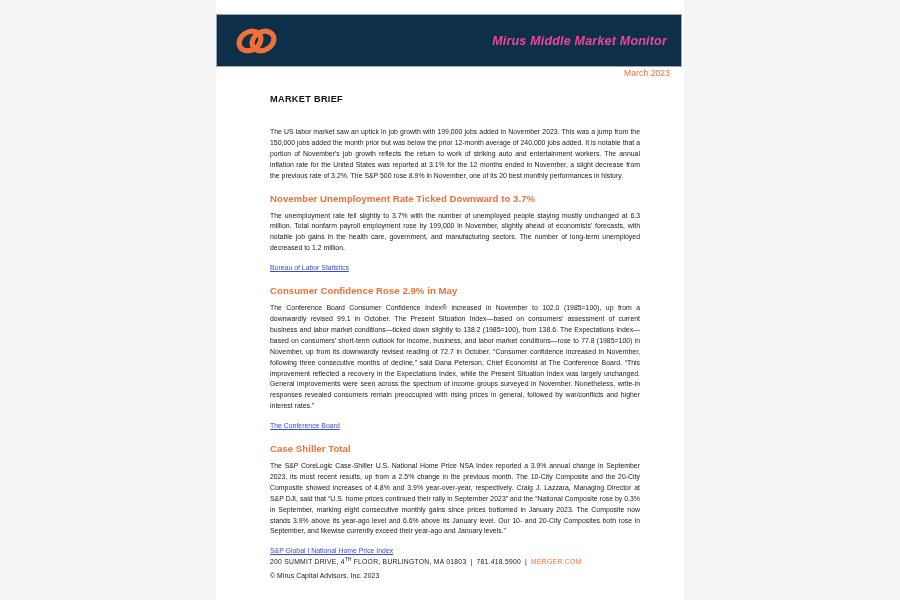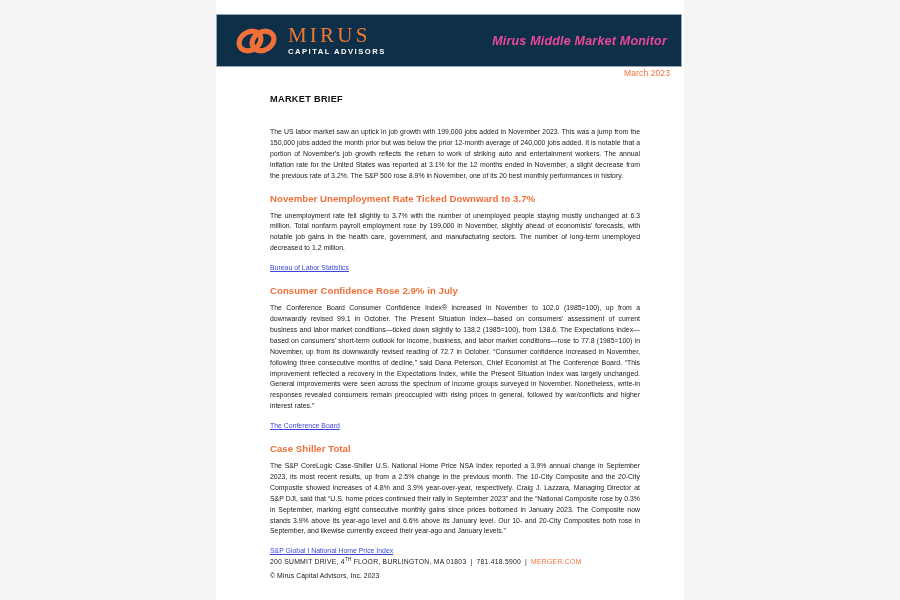--- a/index.html
+++ b/index.html
@@ -182,44 +182,40 @@
 
       <div class="logo-block">
         <span class="logo-mark">
           <svg width="44" height="30" viewBox="0 0 44 30" xmlns="http://www.w3.org/2000/svg">
             <g fill="none" stroke="#F0703A" stroke-width="5.2">
               <ellipse cx="15" cy="15" rx="11.5" ry="9" transform="rotate(-32 15 15)"></ellipse>
               <ellipse cx="28" cy="15" rx="11.5" ry="9" transform="rotate(-32 28 15)"></ellipse>
             </g>
           </svg>
         </span>
-        <span class="logo-words">
-          <span class="logo-mirus">MIRUS</span>
-          <span class="logo-sub">CAPITAL ADVISORS</span>
-        </span>
       </div>
 
       <div id="banner-title">Mirus Middle Market Monitor</div>
     </div>
 
     <div id="issue-date">March 2023</div>
 
     <div id="content">
 
       <h1 class="doc-title">MARKET BRIEF</h1>
 
       <p class="body">The US labor market saw an uptick in job growth with 199,000 jobs added in November 2023. This was a jump from the 150,000 jobs added the month prior but was below the prior 12-month average of 240,000 jobs added. It is notable that a portion of November's job growth reflects the return to work of striking auto and entertainment workers. The annual inflation rate for the United States was reported at 3.1% for the 12 months ended in November, a slight decrease from the previous rate of 3.2%. The S&amp;P 500 rose 8.9% in November, one of its 20 best monthly performances in history.</p>
 
       
       <h2 class="section-heading">November Unemployment Rate Ticked Downward to 3.7%</h2>
       <p class="body tight">The unemployment rate fell slightly to 3.7% with the number of unemployed people staying mostly unchanged at 6.3 million. Total nonfarm payroll employment rose by 199,000 in November, slightly ahead of economists' forecasts, with notable job gains in the health care, government, and manufacturing sectors. The number of long-term unemployed decreased to 1.2 million.</p>
       <a class="src-link" href="#">Bureau of Labor Statistics</a>
 
       
-      <h2 class="section-heading">Consumer Confidence Rose 2.9% in July</h2>
+      <h2 class="section-heading">Consumer Confidence Rose 2.9% in May</h2>
       <p class="body tight">The Conference Board Consumer Confidence Index® increased in November to 102.0 (1985=100), up from a downwardly revised 99.1 in October. The Present Situation Index—based on consumers' assessment of current business and labor market conditions—ticked down slightly to 138.2 (1985=100), from 138.6. The Expectations Index—based on consumers' short-term outlook for income, business, and labor market conditions—rose to 77.8 (1985=100) in November, up from its downwardly revised reading of 72.7 in October. “Consumer confidence increased in November, following three consecutive months of decline,” said Dana Peterson, Chief Economist at The Conference Board. “This improvement reflected a recovery in the Expectations Index, while the Present Situation Index was largely unchanged. General improvements were seen across the spectrum of income groups surveyed in November. Nonetheless, write-in responses revealed consumers remain preoccupied with rising prices in general, followed by war/conflicts and higher interest rates.”</p>
       <a class="src-link" href="#">The Conference Board</a>
 
       
       <h2 class="section-heading">Case Shiller Total</h2>
       <p class="body tight">The S&amp;P CoreLogic Case-Shiller U.S. National Home Price NSA Index reported a 3.9% annual change in September 2023, its most recent results, up from a 2.5% change in the previous month. The 10-City Composite and the 20-City Composite showed increases of 4.8% and 3.9% year-over-year, respectively. Craig J. Lazzara, Managing Director at S&amp;P DJI, said that “U.S. home prices continued their rally in September 2023” and the “National Composite rose by 0.3% in September, marking eight consecutive monthly gains since prices bottomed in January 2023. The Composite now stands 3.9% above its year-ago level and 6.6% above its January level. Our 10- and 20-City Composites both rose in September, and likewise currently exceed their year-ago and January levels.”</p>
       <a class="src-link" href="#">S&amp;P Global I National Home Price Index</a>
 
     </div>
 

